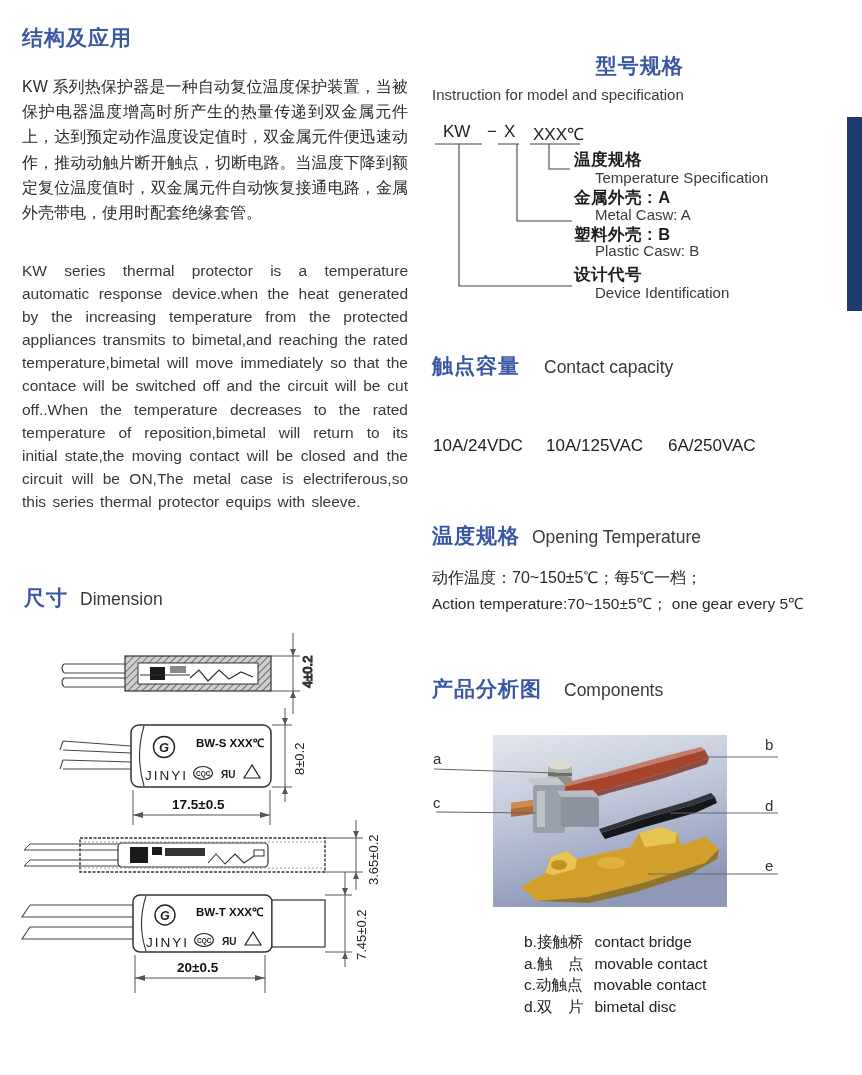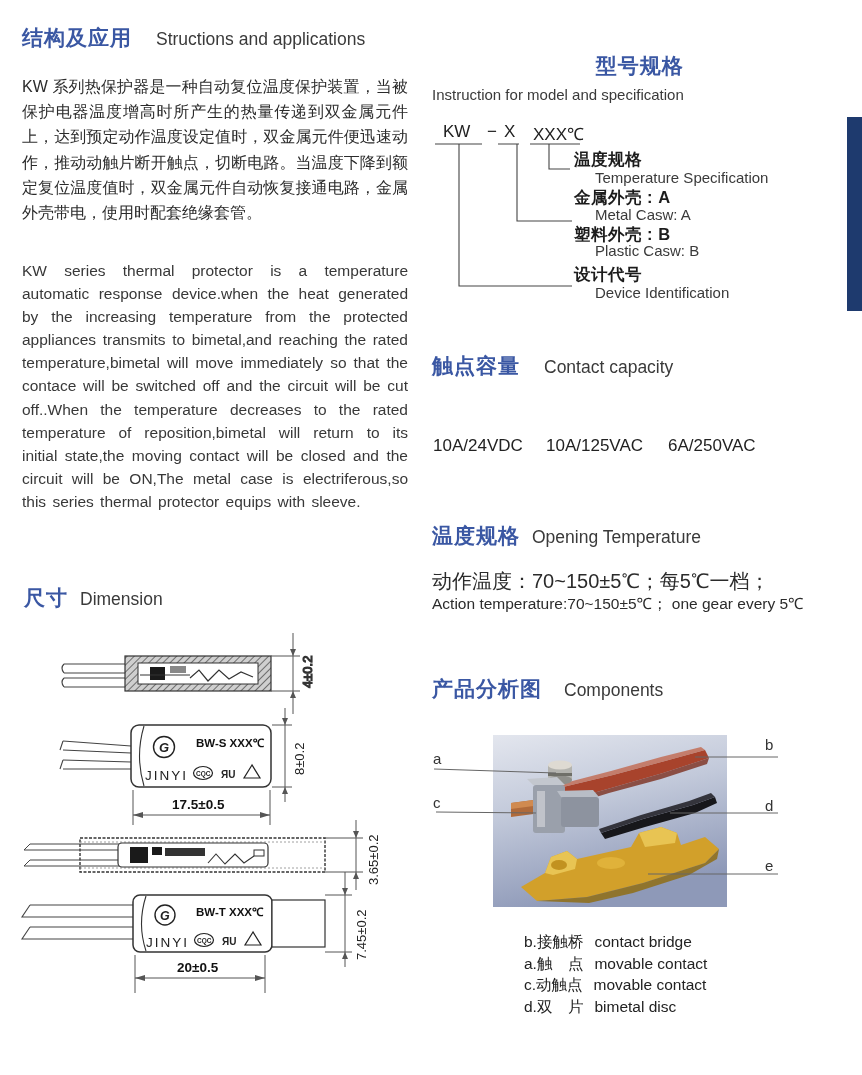--- a/index.html
+++ b/index.html
@@ -25,21 +25,20 @@
   .overlay{position:absolute;left:0;top:0;pointer-events:none;}
   .sidetab{position:absolute;background:var(--sidetab,#1e3a6e);}
 </style>
 </head>
 <body>
 
 <div class="page">
 
   <div class="sec-head" style="left:22px;top:24px;gap:24px">
     <span class="cnt">结构及应用</span>
-    <span class="ent">Structions and applications</span>
   </div>
   <div class="para cnp" style="top:74px">KW 系列热保护器是一种自动复位温度保护装置，当被保护电器温度增高时所产生的热量传递到双金属元件上，达到预定动作温度设定值时，双金属元件便迅速动作，推动动触片断开触点，切断电路。当温度下降到额定复位温度值时，双金属元件自动恢复接通电路，金属外壳带电，使用时配套绝缘套管。</div>
   <div class="para enp" style="top:259px">KW series thermal protector is a temperature automatic response device.when the heat generated by the increasing temperature from the protected appliances transmits to bimetal,and reaching the rated temperature,bimetal will move immediately so that the contace will be switched off and the circuit will be cut off..When the temperature decreases to the rated temperature of reposition,bimetal will return to its initial state,the moving contact will be closed and the circuit will be ON,The metal case is electriferous,so this series thermal protector equips with sleeve.</div>
 
   <div class="sec-head" style="left:24px;top:584px;gap:12px">
     <span class="cnt">尺寸</span>
     <span class="ent">Dimension</span>
   </div>
 
   <svg class="abs" style="left:0;top:620px" width="408" height="400" viewBox="0 0 408 400">
@@ -160,21 +159,21 @@
     <span class="ent">Contact capacity</span>
   </div>
   <span class="rating" style="left:433px">10A/24VDC</span>
   <span class="rating" style="left:546px">10A/125VAC</span>
   <span class="rating" style="left:668px">6A/250VAC</span>
 
   <div class="sec-head" style="left:432px;top:522px;gap:12px">
     <span class="cnt">温度规格</span>
     <span class="ent">Opening Temperature</span>
   </div>
-  <span class="tline" style="top:568px;font-size:20px">动作温度：70~150±5℃；每5℃一档；</span>
+  <span class="tline" style="top:568px;font-size:16px">动作温度：70~150±5℃；每5℃一档；</span>
   <span class="tline" style="top:592px;font-size:15.5px">Action temperature:70~150±5℃； one gear every 5℃</span>
 
   <div class="sec-head" style="left:432px;top:675px;gap:22px">
     <span class="cnt">产品分析图</span>
     <span class="ent">Components</span>
   </div>
 
   <div class="photo">
     <svg width="234" height="172" viewBox="0 0 234 172">
       <defs>

